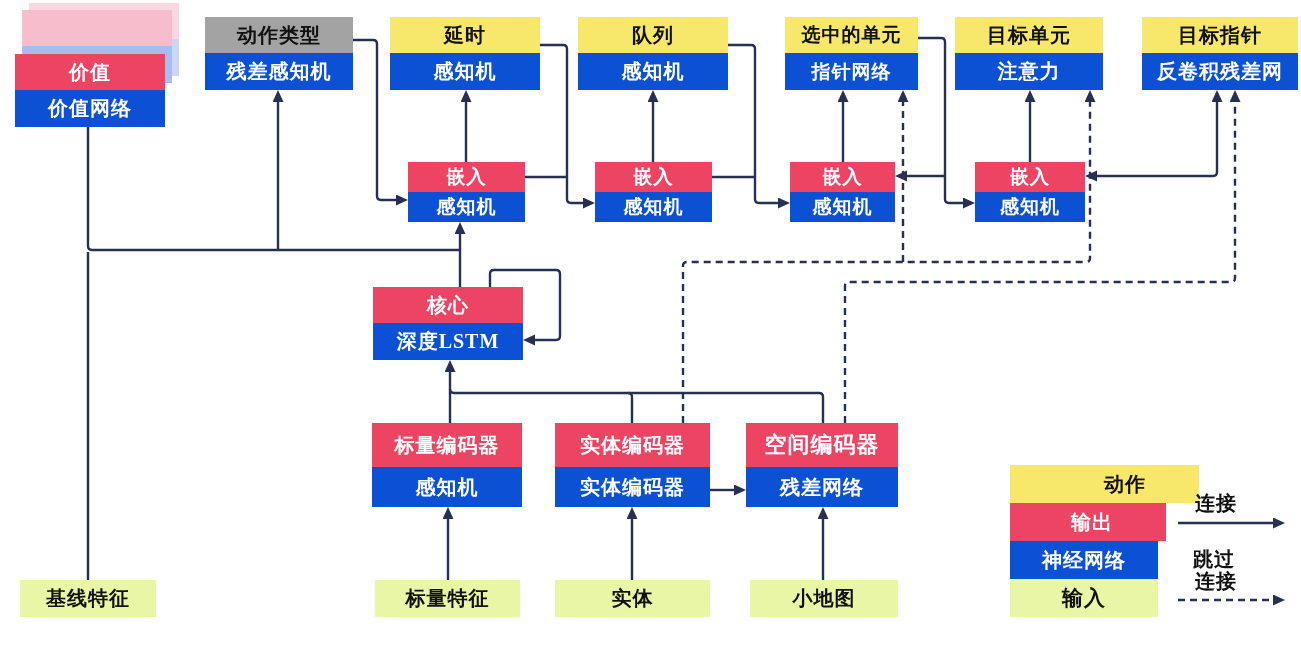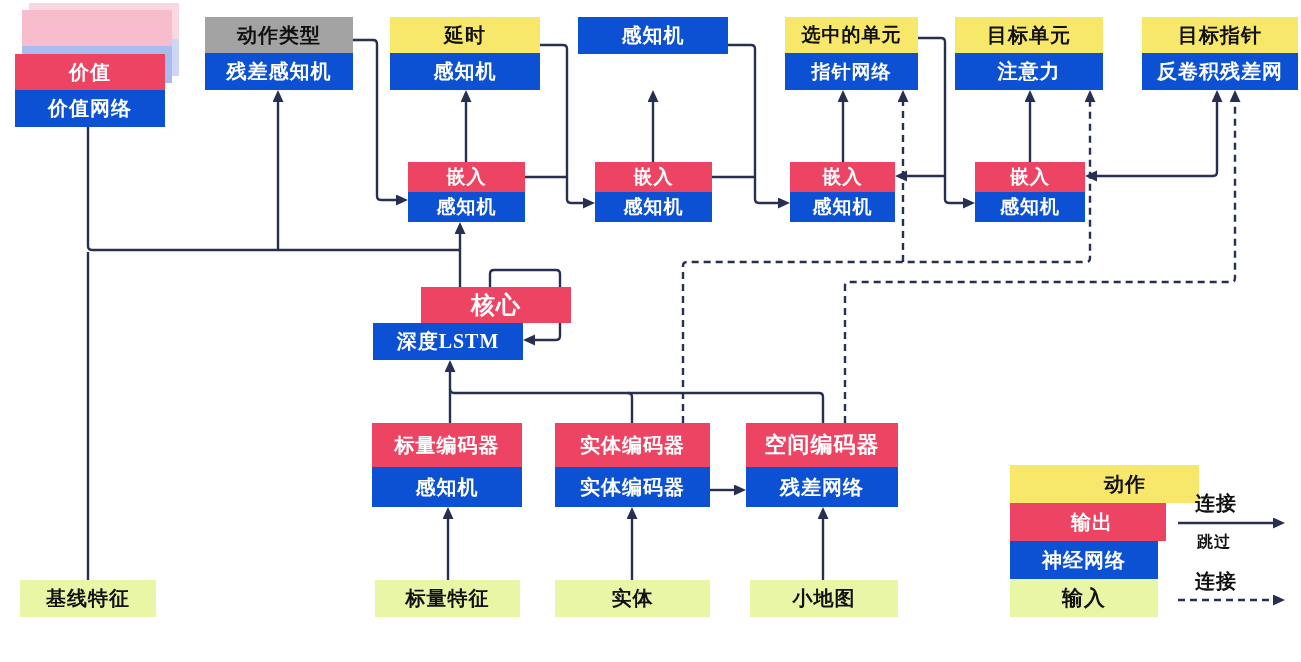--- a/index.html
+++ b/index.html
@@ -78,20 +78,21 @@
       </div>
       <div class="node" style="left: 205px; top: 17px; width: 148px;">
         <div class="row" style="height: 36px; line-height: 36px; font-size: 20px; background: #a3a3a3; color: rgb(17, 17, 17);">动作类型</div>
         <div class="row" style="height: 37px; line-height: 37px; font-size: 20px; background: rgb(12, 81, 212); color: rgb(255, 255, 255);">残差感知机</div>
       </div>
       <div class="node" style="left: 390px; top: 17px; width: 150px;">
         <div class="row" style="height: 36px; line-height: 36px; font-size: 20px; background: rgb(247, 231, 107); color: rgb(17, 17, 17);">延时</div>
         <div class="row" style="height: 37px; line-height: 37px; font-size: 20px; background: rgb(12, 81, 212); color: rgb(255, 255, 255);">感知机</div>
       </div>
       <div class="node" style="left: 578px; top: 17px; width: 150px;">
+        <div class="row" style="height: 36px; line-height: 36px; font-size: 20px; background: rgb(247, 231, 107); color: rgb(17, 17, 17);">队列</div>
         <div class="row" style="height: 37px; line-height: 37px; font-size: 20px; background: rgb(12, 81, 212); color: rgb(255, 255, 255);">感知机</div>
       </div>
       <div class="node" style="left: 785px; top: 17px; width: 133px;">
         <div class="row" style="height: 36px; line-height: 36px; font-size: 19px; background: rgb(247, 231, 107); color: rgb(17, 17, 17);">选中的单元</div>
         <div class="row" style="height: 37px; line-height: 37px; font-size: 19px; background: rgb(12, 81, 212); color: rgb(255, 255, 255);">指针网络</div>
       </div>
       <div class="node" style="left: 955px; top: 17px; width: 148px;">
         <div class="row" style="height: 36px; line-height: 36px; font-size: 20px; background: rgb(247, 231, 107); color: rgb(17, 17, 17);">目标单元</div>
         <div class="row" style="height: 37px; line-height: 37px; font-size: 20px; background: rgb(12, 81, 212); color: rgb(255, 255, 255);">注意力</div>
       </div>
@@ -109,21 +110,21 @@
       </div>
       <div class="node" style="left: 790px; top: 162px; width: 105px;">
         <div class="row" style="height: 30px; line-height: 30px; font-size: 19px; background: rgb(238, 68, 100); color: rgb(255, 255, 255);">嵌入</div>
         <div class="row" style="height: 30px; line-height: 30px; font-size: 19px; background: rgb(12, 81, 212); color: rgb(255, 255, 255);">感知机</div>
       </div>
       <div class="node" style="left: 975px; top: 162px; width: 110px;">
         <div class="row" style="height: 30px; line-height: 30px; font-size: 19px; background: rgb(238, 68, 100); color: rgb(255, 255, 255);">嵌入</div>
         <div class="row" style="height: 30px; line-height: 30px; font-size: 19px; background: rgb(12, 81, 212); color: rgb(255, 255, 255);">感知机</div>
       </div>
       <div class="node" style="left: 373px; top: 287px; width: 150px;">
-        <div class="row" style="height: 36px; line-height: 36px; font-size: 24px; background: rgb(238, 68, 100); color: rgb(255, 255, 255); margin-left: 48px;">核心</div>
+        <div class="row" style="height: 36px; line-height: 36px; font-size: 20px; background: rgb(238, 68, 100); color: rgb(255, 255, 255);">核心</div>
         <div class="row" style="height: 37px; line-height: 37px; font-size: 20px; background: rgb(12, 81, 212); color: rgb(255, 255, 255);">深度LSTM</div>
       </div>
       <div class="node" style="left: 372px; top: 423px; width: 150px;">
         <div class="row" style="height: 44px; line-height: 44px; font-size: 20px; background: rgb(238, 68, 100); color: rgb(255, 255, 255);">标量编码器</div>
         <div class="row" style="height: 40px; line-height: 40px; font-size: 20px; background: rgb(12, 81, 212); color: rgb(255, 255, 255);">感知机</div>
       </div>
       <div class="node" style="left: 555px; top: 423px; width: 155px;">
         <div class="row" style="height: 44px; line-height: 44px; font-size: 20px; background: rgb(238, 68, 100); color: rgb(255, 255, 255);">实体编码器</div>
         <div class="row" style="height: 40px; line-height: 40px; font-size: 20px; background: rgb(12, 81, 212); color: rgb(255, 255, 255);">实体编码器</div>
       </div>
@@ -137,16 +138,16 @@
       <div class="input-box" style="left: 750px; top: 580px; width: 148px; height: 37px; line-height: 37px; font-size: 20px; background: rgb(233, 246, 166);">小地图</div>
     </div>
   <div id="legend-layer">
       <div class="node" style="left: 1010px; top: 465px; width: 148px;">
         <div class="legend-swatch" style="height: 38px; line-height: 38px; font-size: 20px; background: rgb(247, 231, 107); color: rgb(17, 17, 17); padding-left: 41px;">动作</div>
         <div class="legend-swatch" style="height: 38px; line-height: 38px; font-size: 20px; background: rgb(238, 68, 100); color: rgb(255, 255, 255); padding-left: 8px;">输出</div>
         <div class="legend-swatch" style="height: 38px; line-height: 38px; font-size: 20px; background: rgb(12, 81, 212); color: rgb(255, 255, 255);">神经网络</div>
         <div class="legend-swatch" style="height: 38px; line-height: 38px; font-size: 21px; background: rgb(233, 246, 166); color: rgb(17, 17, 17);">输入</div>
       </div>
       <div class="conn-label" style="left: 1156px; top: 490px; width: 120px; font-size: 20px;">连接</div>
-      <div class="conn-label" style="left: 1154px; top: 532px; width: 120px; font-size: 16px;">跳过</div>
+      <div class="conn-label" style="left: 1154px; top: 546px; width: 120px; font-size: 20px;">跳过</div>
       <div class="conn-label" style="left: 1156px; top: 568px; width: 120px; font-size: 20px;">连接</div>
     </div>
 </div>
 
 </body></html>

